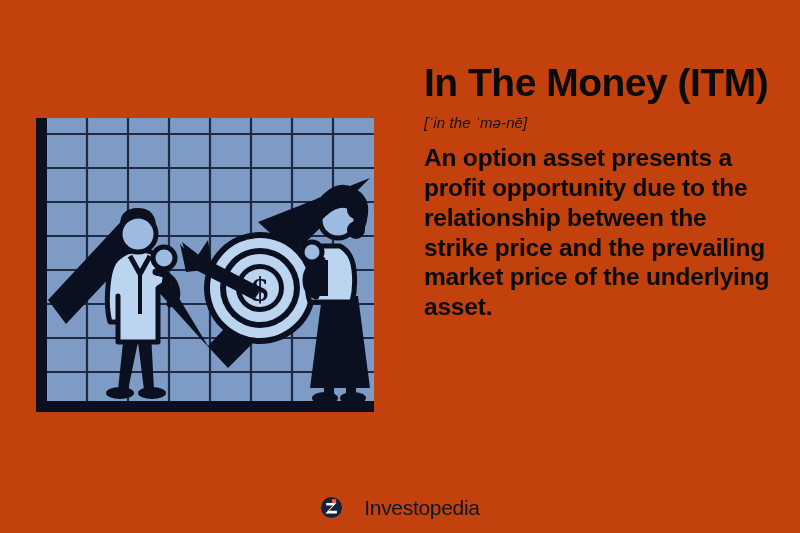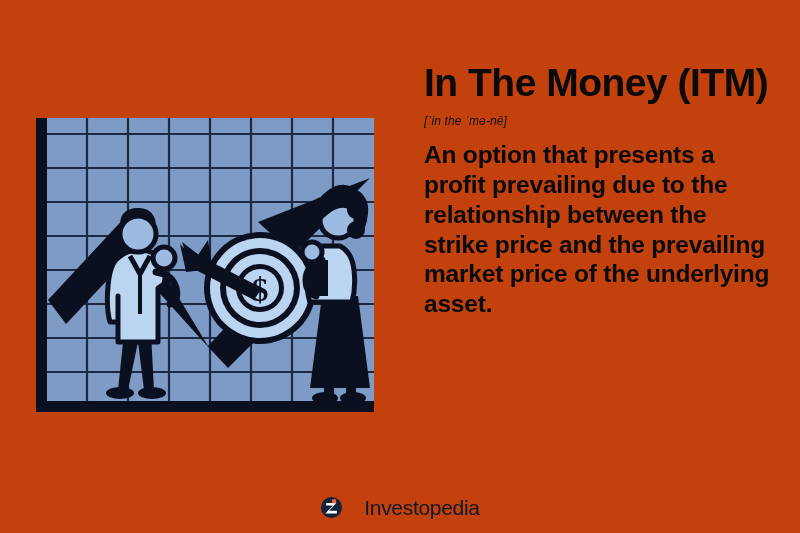--- a/index.html
+++ b/index.html
@@ -35,21 +35,21 @@
   #term-title {
     font-size:39px;
     font-weight:bold;
     line-height:1.10;
     color:#0A0A0A;
     letter-spacing:-0.5px;
   }
 
   #pronunciation {
     margin-top:9px;
-    font-size:12px;
+    font-size:15px;
     font-style:italic;
     color:#111;
     letter-spacing:0.1px;
   }
 
   #definition {
     margin-top:12px;
     font-size:24.5px;
     font-weight:bold;
     line-height:1.22;
@@ -186,21 +186,21 @@
       <g>
         <rect x="14" y="8" width="11" height="294" fill="#0B1021"></rect>
         <rect x="14" y="291" width="338" height="11" fill="#0B1021"></rect>
       </g>
     </svg>
   </div>
 
   <div id="text-panel">
     <h1 id="term-title">In The Money (ITM)</h1>
     <div id="pronunciation">[ˈin the ˈmə-nē]</div>
-    <p id="definition">An option that presents a profit prevailing due to the relationship between the strike price and the prevailing market price of the underlying asset.</p>
+    <p id="definition">An option asset presents a profit opportunity due to the relationship between the strike price and the prevailing market price of the underlying asset.</p>
   </div>
 
   <div id="brand">
     <span>
       <svg id="brand-mark" viewBox="0 0 24 24" xmlns="http://www.w3.org/2000/svg">
         <circle cx="12" cy="12" r="11" fill="#16223C"></circle>
         <path d="M6.5 7.2 H17 L9.4 15.4 H17.6 L17.6 18.2 H5.6 L13.4 9.9 H6.5 Z" fill="#FFFFFF"></path>
         <rect x="12.6" y="3.4" width="4.2" height="4.2" rx="0.6" fill="#F2663C"></rect>
       </svg>
     </span>

